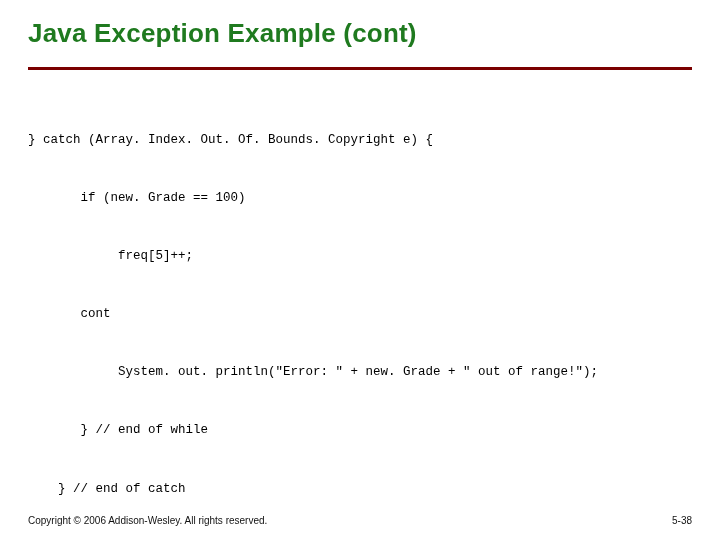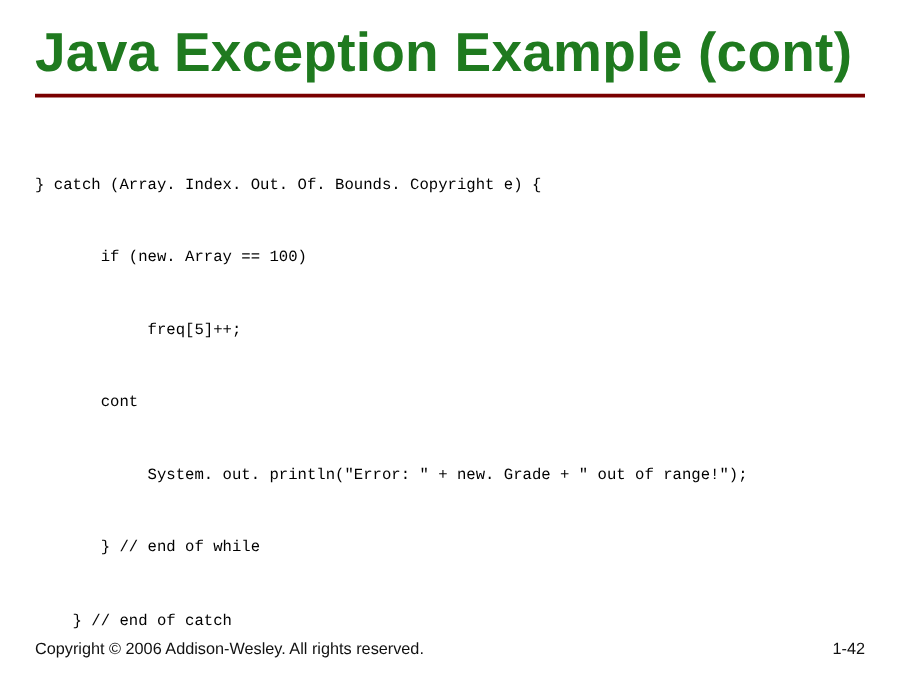--- a/index.html
+++ b/index.html
@@ -15,23 +15,23 @@
   .slide {
     box-sizing: border-box;
     width: 720px;
     height: 540px;
     padding: 18px 28px 0 28px;
     position: relative;
   }
   .title {
     font-family: 'Gill Sans', 'Gill Sans MT', 'Segoe UI', Arial, sans-serif;
     font-weight: 600;
-    font-size: 44px;
+    font-size: 26px;
     color: #1f7a1f;
-    margin: 0 0 7px 0;
+    margin: 0 0 18px 0;
     letter-spacing: 0.2px;
   }
   .rule {
     border: 0;
     height: 3px;
     background: #7a0000;
     margin: 0 0 22px 0;
   }
   .code {
     font-family: 'Courier New', Courier, monospace;
@@ -39,50 +39,50 @@
     line-height: 1.55;
     white-space: pre;
     color: #000;
   }
   .footer {
     position: absolute;
     left: 28px;
     right: 28px;
     bottom: 14px;
     font-family: Arial, Helvetica, sans-serif;
-    font-size: 13px;
+    font-size: 10px;
     color: #111;
     display: flex;
     justify-content: space-between;
   }
 </style>
 </head>
 <body>
 
 <div class="slide">
   <h1 class="title">Java Exception Example (cont)</h1>
   <hr class="rule">
 
   <div class="code">
     <div>} catch (Array. Index. Out. Of. Bounds. Copyright e) {</div>
-    <div>       if (new. Array == 100)</div>
+    <div>       if (new. Grade == 100)</div>
     <div>            freq[5]++;</div>
     <div>       cont</div>
     <div>            System. out. println("Error: " + new. Grade + " out of range!");</div>
     <div>       } // end of while</div>
     <div>    } // end of catch</div>
     <div>} catch (Negative. Input. Exception e) { // Handler for negative</div>
     
     
     
     
     
     
     
     
     
   </div>
 
   <div class="footer">
     <span>Copyright © 2006 Addison-Wesley. All rights reserved.</span>
-    <span>1-42</span>
+    <span>5-38</span>
   </div>
 </div>
 
 </body></html>

